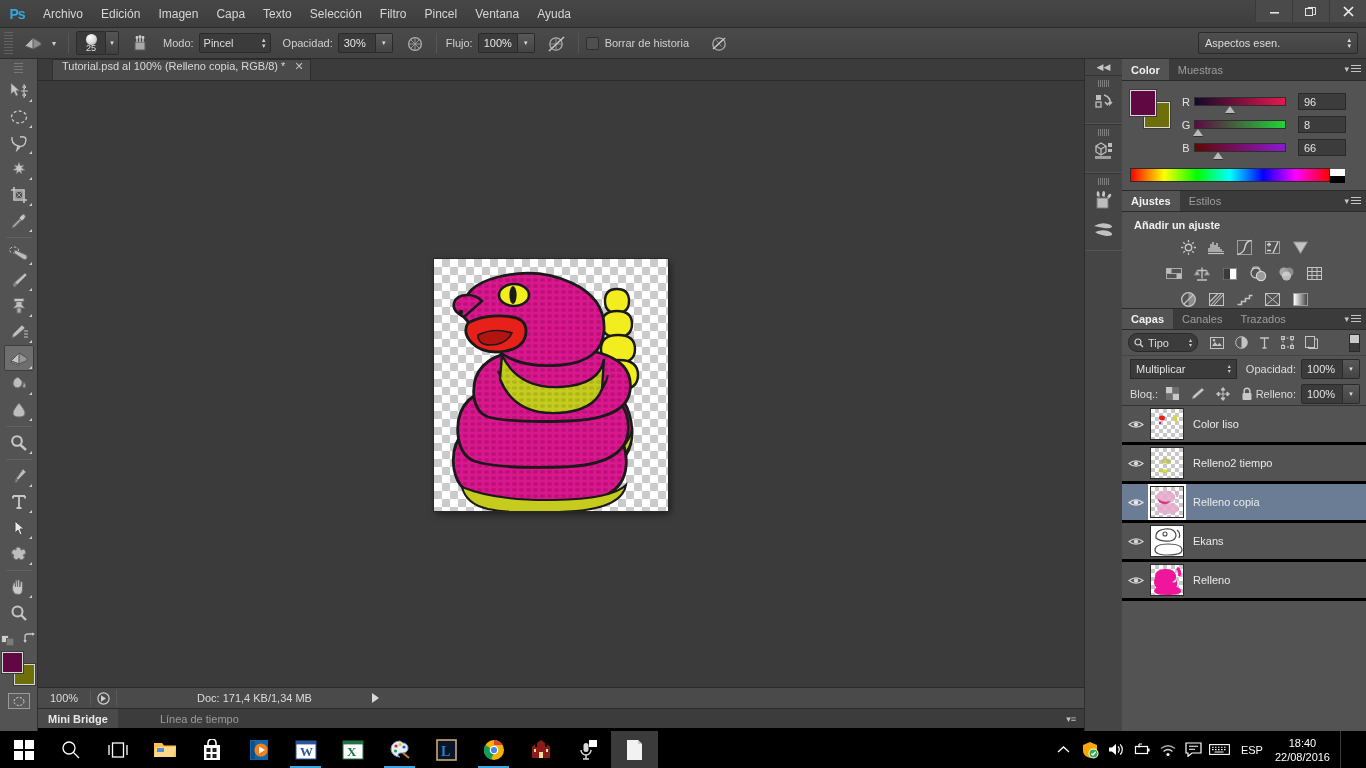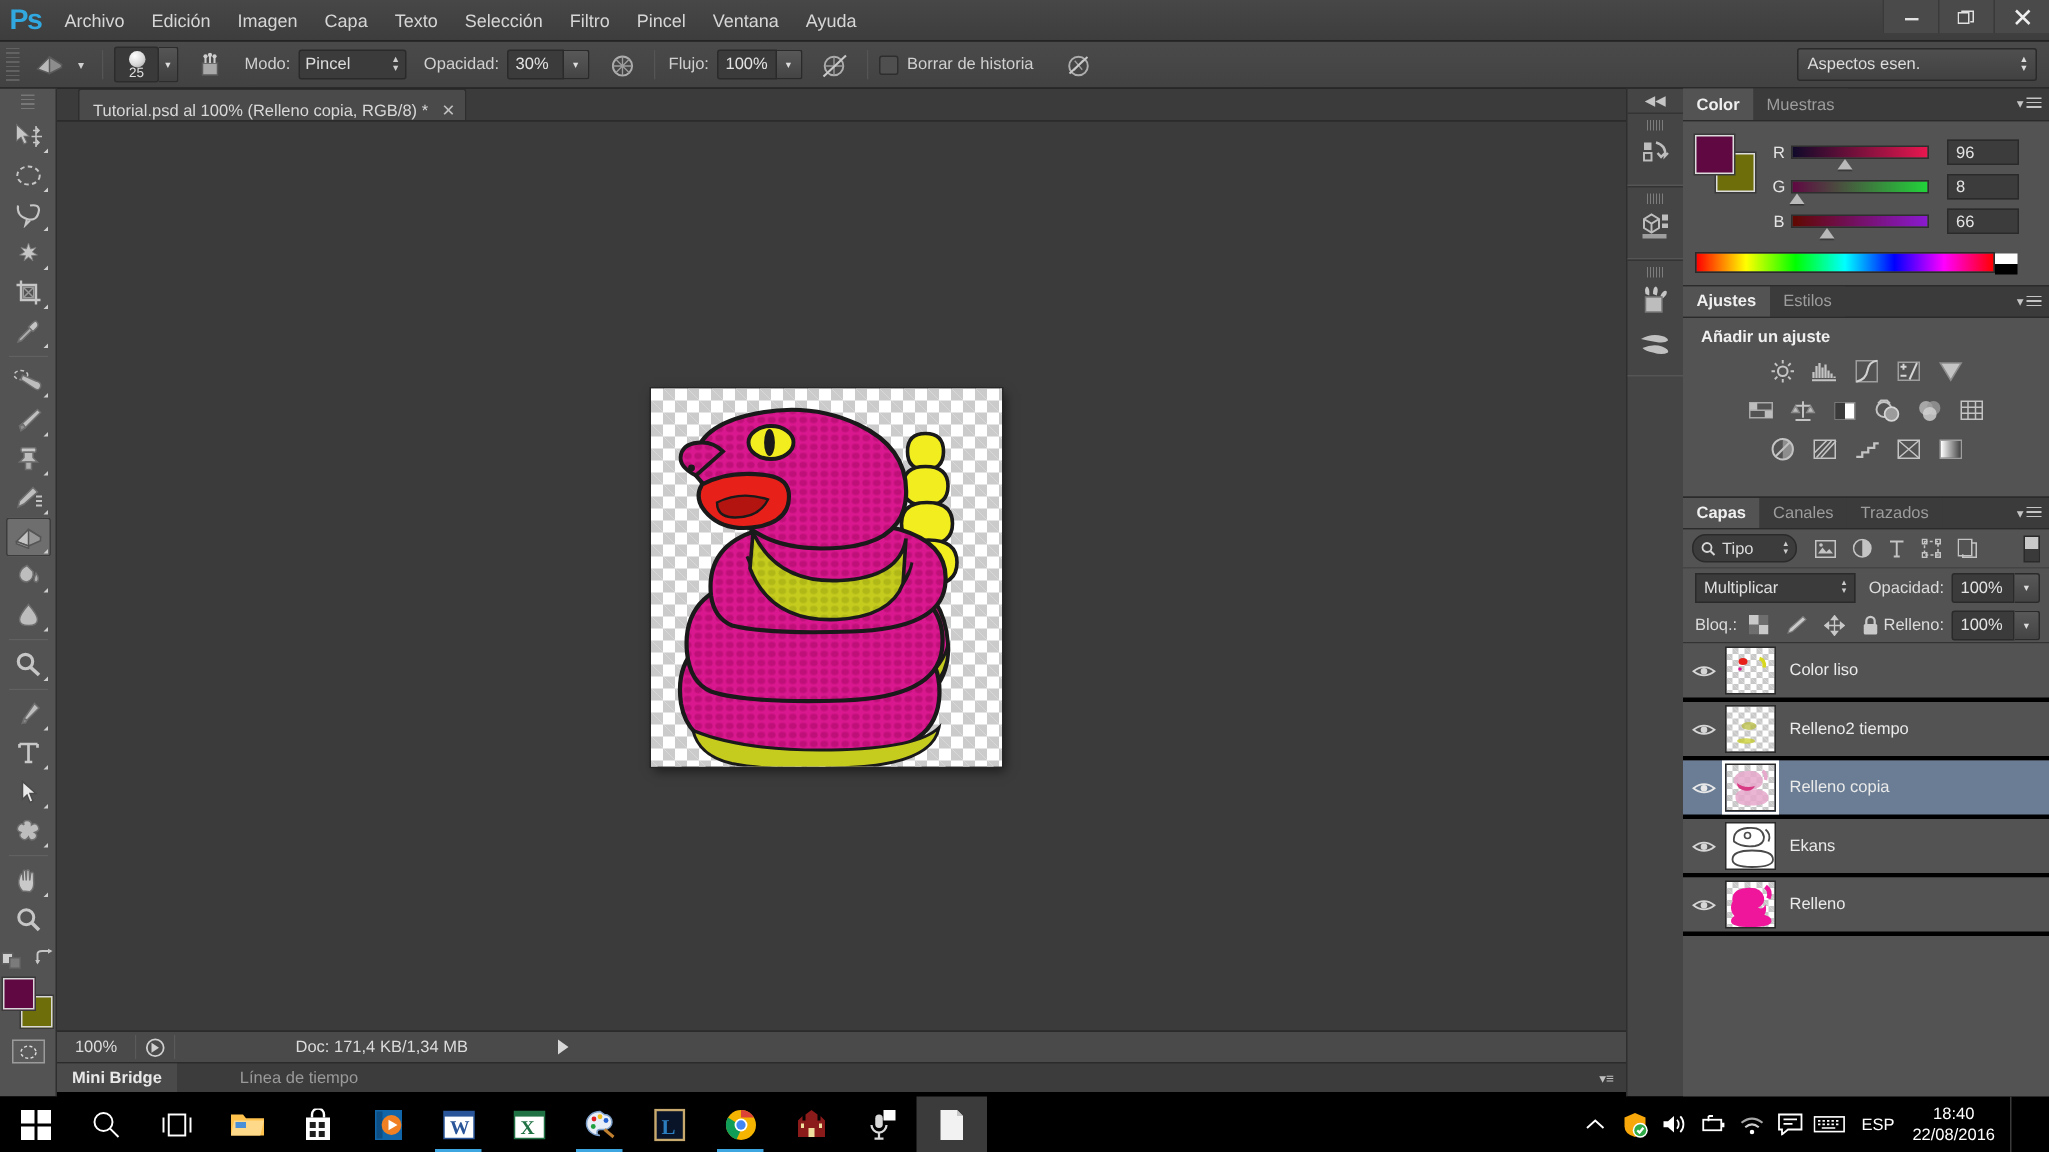--- a/index.html
+++ b/index.html
@@ -16,21 +16,21 @@
 
   
   .menubar {
     position: absolute; left: 0; top: 0; width: 1366px; height: 28px;
     background: linear-gradient(#474747, #3d3d3d);
     border-bottom: 1px solid #2b2b2b;
     display: flex; align-items: center;
   }
   .ps-logo {
     width: 34px; height: 28px; display: flex; align-items: center; justify-content: center;
-    color: #31a8e0; font-weight: bold; font-size: 19px; letter-spacing: -1px;
+    color: #31a8e0; font-weight: bold; font-size: 14px; letter-spacing: -1px;
     font-family: "Liberation Sans", sans-serif;
   }
   .menu-item {
     padding: 0 9px; height: 28px; line-height: 28px;
     color: #d6d6d6; font-size: 12px; white-space: nowrap; cursor: default;
   }
   .winbtns { position: absolute; right: 0; top: 0; height: 22px; display: flex; }
   .winbtn {
     width: 37px; height: 22px; display: flex; align-items: center; justify-content: center;
     color: #e2e2e2; font-size: 12px;
@@ -117,21 +117,21 @@
   
   .doc-tabbar {
     position: absolute; left: 38px; top: 59px; width: 1046px; height: 22px;
     background: #3b3b3b; border-bottom: 1px solid #2b2b2b;
     display: flex; align-items: flex-end;
   }
   .dock-arrows { position: absolute; left: 40px; top: 62px; color: #b9b9b9; font-size: 9px;}
   .doc-tab {
     margin-left: 14px; height: 21px; background: #4a4a4a;
     border: 1px solid #2e2e2e; border-bottom: none; border-radius: 2px 2px 0 0;
-    display: flex; align-items: flex-end; padding: 0 6px 0 9px; color: #d8d8d8; font-size: 11px; margin-top: 15px;
+    display: flex; align-items: flex-start; padding: 0 6px 0 9px; color: #d8d8d8; font-size: 11px; margin-top: 15px;
   }
   .doc-tab .x { margin-left: 9px; color: #bfbfbf; font-size: 11px; }
   .canvas-area {
     position: absolute; left: 38px; top: 81px; width: 1046px; height: 606px;
     background: #3b3b3b; overflow: hidden;
   }
   .canvas-wrap {
     position: absolute; left: 396px; top: 178px; width: 234px; height: 252px;
     box-shadow: 0 0 0 1px #272727, 2px 3px 7px rgba(0,0,0,.55);
     background-image:
@@ -207,21 +207,21 @@
   .slider-val { margin-left: 12px; width: 48px; height: 17px; background: #3c3c3c;
     border: 1px solid #2a2a2a; color: #e4e4e4; font-size: 11px; display: flex;
     align-items: center; padding-left: 5px; }
   .spectrum { position: absolute; left: 8px; bottom: 8px; width: 200px; height: 14px;
     border: 1px solid #2a2a2a;
     background: linear-gradient(to right, #ff0000, #ffff00, #00ff00, #00ffff, #0000ff, #ff00ff, #ff0000); }
   .spectrum .wb { position: absolute; right: -16px; top: 0; width: 15px; height: 14px; }
   .spectrum .wb i { display: block; width: 15px; height: 7px; }
 
   
-  .adj-body { height: 119px; padding: 6px 8px 4px; }
+  .adj-body { height: 96px; padding: 6px 8px 4px; }
   .adj-title { color: #f0f0f0; font-weight: bold; font-size: 11px; margin: 1px 0 6px 4px; }
   .adj-row { display: flex; justify-content: center; gap: 4px; margin-bottom: 5px; }
   .adj-icon { width: 24px; height: 21px; display: flex; align-items: center; justify-content: center; }
 
   
   .layers-toolrow {
     height: 26px; display: flex; align-items: center; padding: 0 6px;
     border-bottom: 1px solid #444; gap: 0;
   }
   .filter-pill {

